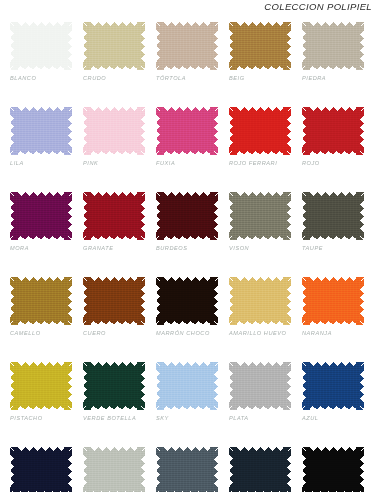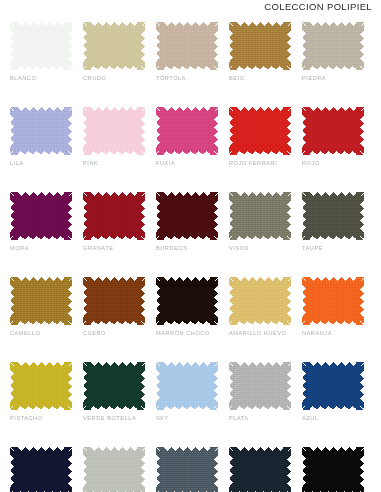--- a/index.html
+++ b/index.html
@@ -13,20 +13,21 @@
     height: 492px;
     overflow: hidden;
     font-family: "Liberation Sans", sans-serif;
     -webkit-font-smoothing: antialiased;
   }
   #page {
     position: relative;
     width: 381px;
     height: 404px;
     background: #ffffff;
+    font-style: italic;
   }
   #collection-title {
     position: absolute;
     top: 1px;
     right: 9px;
     font-family: "Liberation Sans", sans-serif;
     font-size: 9.5px;
     letter-spacing: 0.35px;
     color: #2b2b2b;
     white-space: nowrap;

